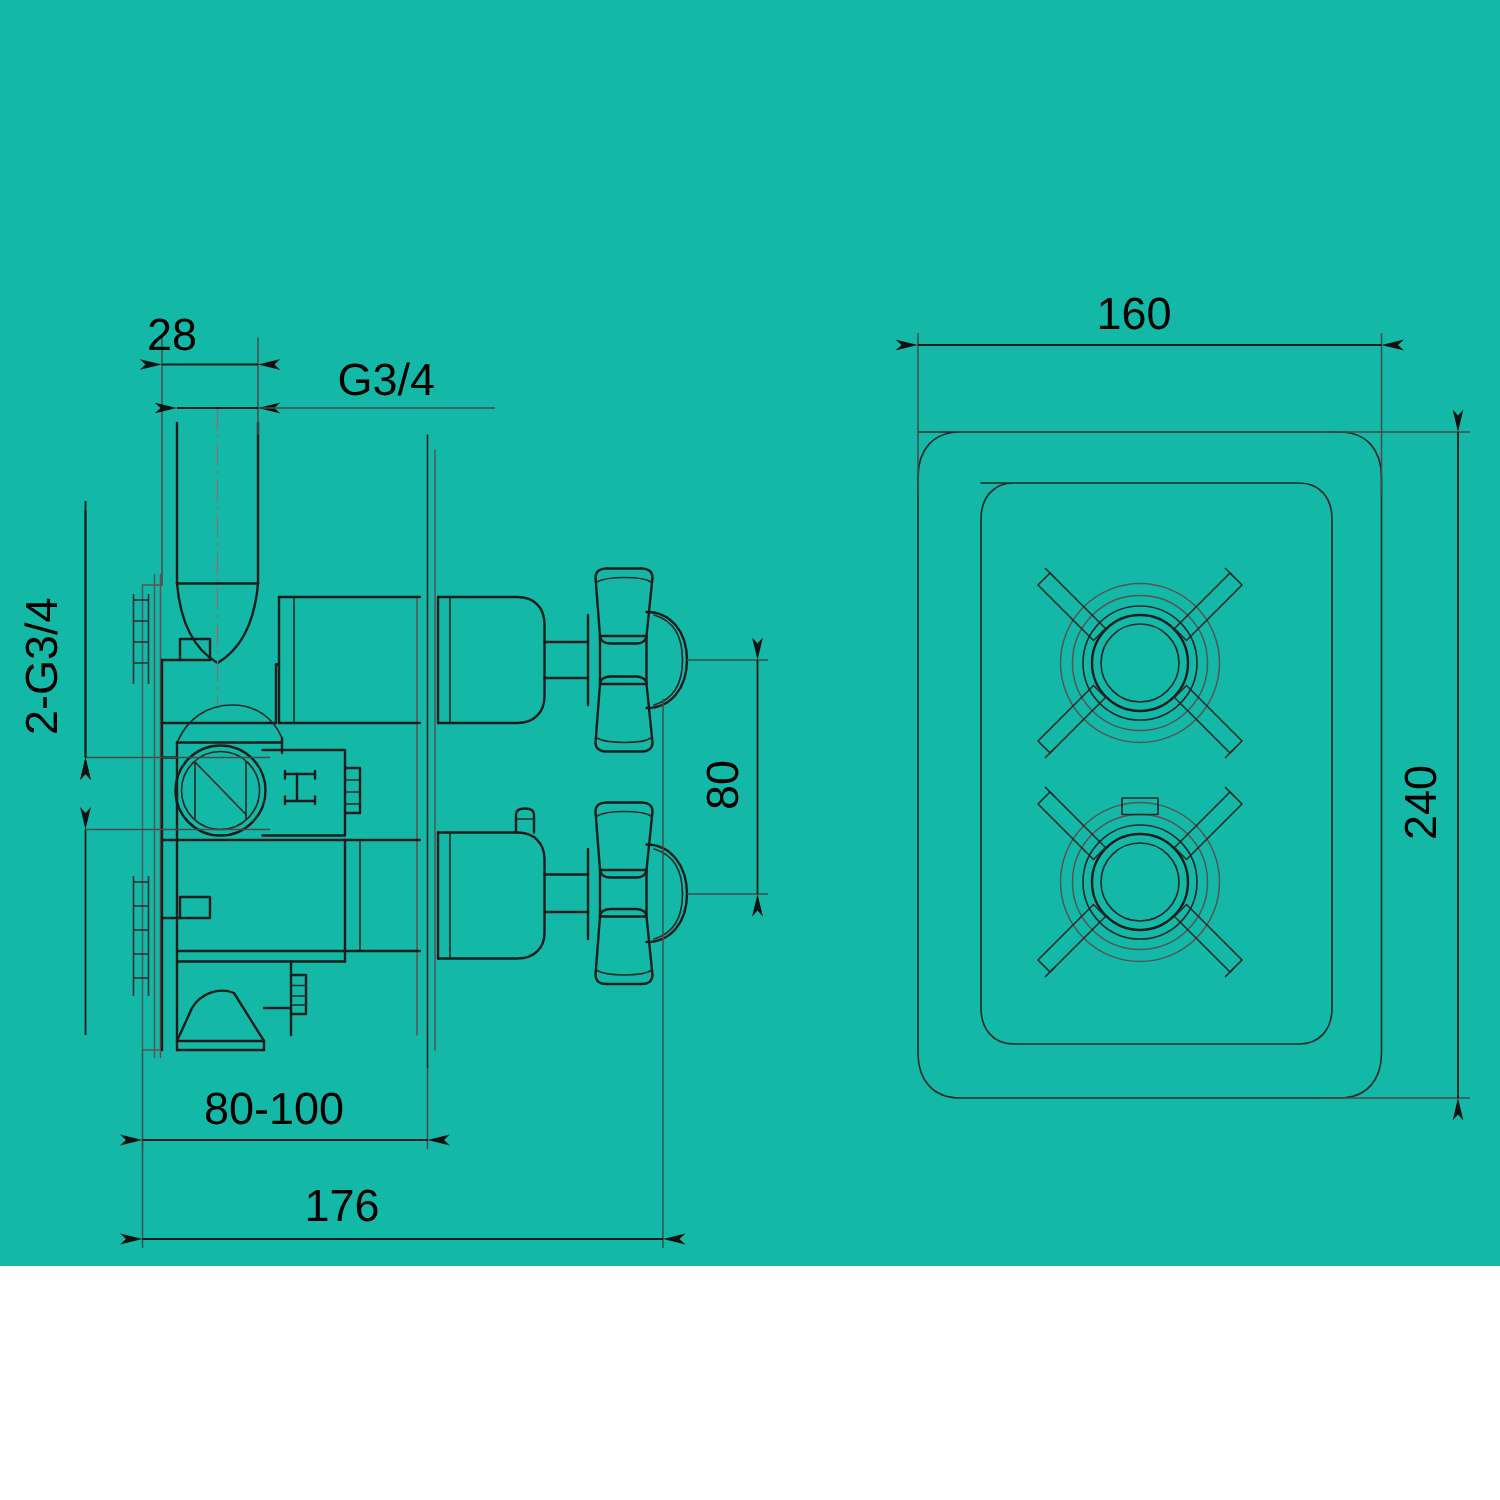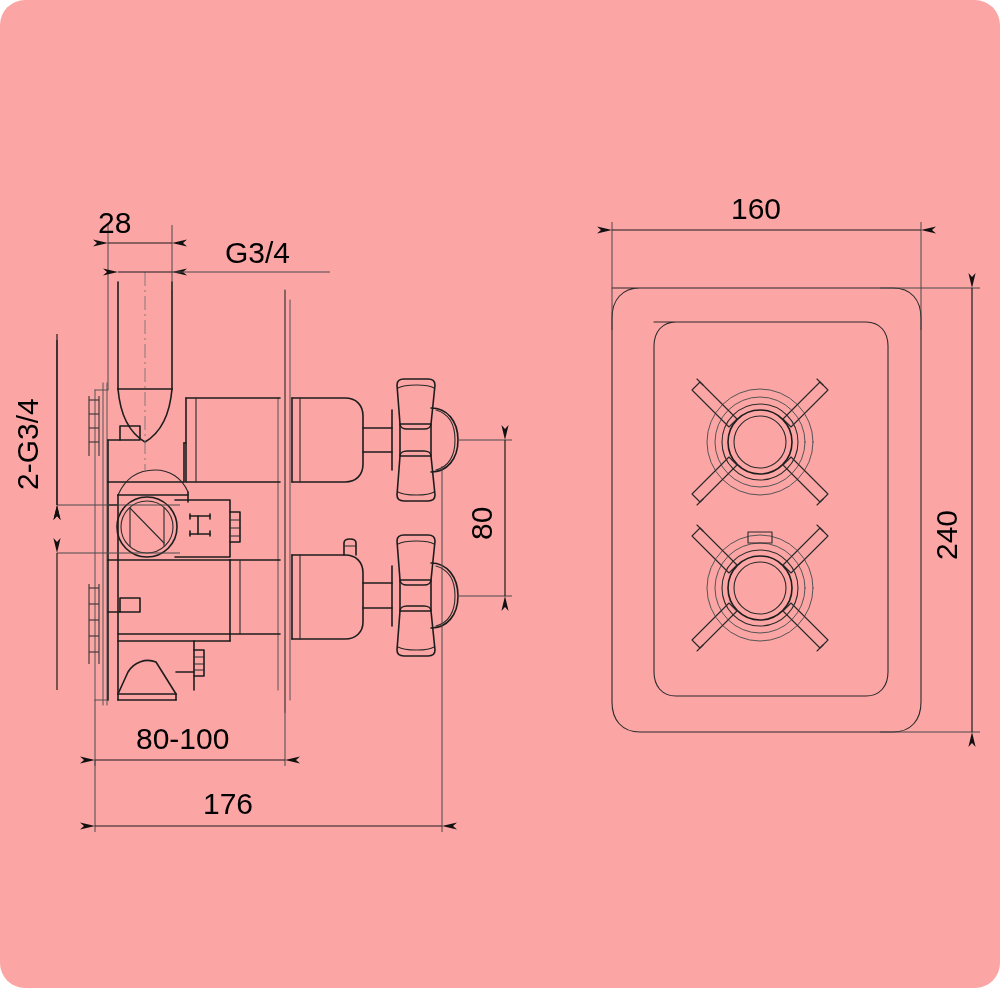--- a/index.html
+++ b/index.html
@@ -9,23 +9,22 @@
   }
   body {
     width: 1000px;
     height: 1000px;
     font-family: "Liberation Sans", sans-serif;
     overflow: hidden;
   }
   #drawing-root {
     position: relative;
     width: 1000px;
-    height: 988px;
-    background: #fca5a5;
-    border-radius: 25px;
+    height: 844px;
+    background: #14b8a6;
   }
   svg#technical-drawing {
     display: block;
     width: 1000px;
     height: 1000px;
   }
   .obj   { fill: none; stroke: #1d1d1d; stroke-width: 1.6; stroke-linejoin: round; stroke-linecap: round; }
   .obj-thin { fill: none; stroke: #2a2a2a; stroke-width: 1.1; stroke-linejoin: round; stroke-linecap: round; }
   .obj-light { fill: none; stroke: #555555; stroke-width: 1.0; stroke-linejoin: round; stroke-linecap: round; }
   .dim   { fill: none; stroke: #1d1d1d; stroke-width: 1.2; }

